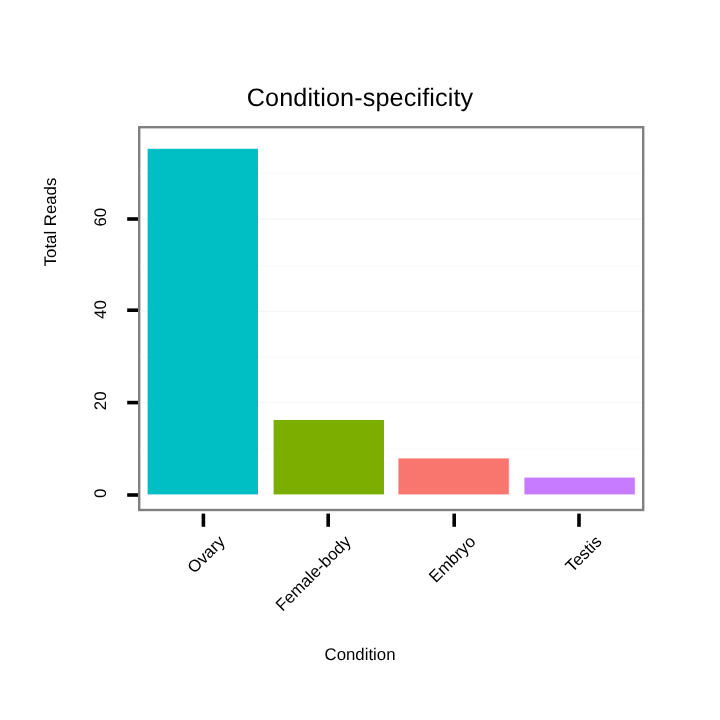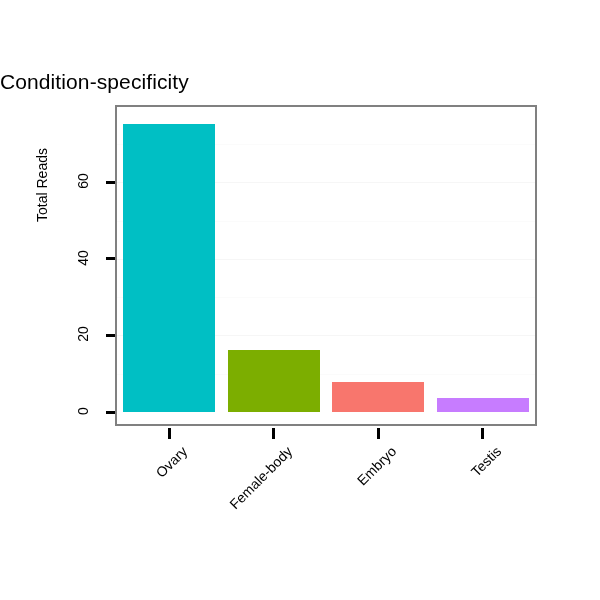--- a/index.html
+++ b/index.html
@@ -15,21 +15,21 @@
     font-family: "Liberation Sans", sans-serif;
     overflow: hidden;
   }
 
   
   #chart-title {
     position: absolute;
     left: 0;
     top: 70px;
     width: 600px;
-    text-align: left;
+    text-align: center;
     font-size: 21px;
     color: #000000;
     letter-spacing: 0.1px;
   }
 
   
   #panel {
     position: absolute;
     left: 115px;
     top: 105px;
@@ -142,20 +142,21 @@
         <div class="gridline-minor" style="top: 190.1px;"></div>
         <div class="gridline-minor" style="top: 113.5px;"></div>
         <div class="gridline-minor" style="top: 36.9px;"></div>
         <div class="bar" style="background: rgb(0, 191, 196); width: 92px; left: 6.25px; height: 288.016px; bottom: 12px;"></div>
         <div class="bar" style="background: rgb(124, 174, 0); width: 92px; left: 110.75px; height: 62.046px; bottom: 12px;"></div>
         <div class="bar" style="background: rgb(248, 118, 109); width: 92px; left: 215.25px; height: 29.874px; bottom: 12px;"></div>
         <div class="bar" style="background: rgb(199, 124, 255); width: 92px; left: 319.75px; height: 14.171px; bottom: 12px;"></div>
       </div>
   </div>
 
+  <div id="x-axis-title">Condition</div>
 
 <div class="y-tick-mark" style="left: 106px; top: 410.5px;"></div>
     <div class="y-tick-label" style="width: 40px; left: 63px; top: 403px;">0</div>
     <div class="y-tick-mark" style="left: 106px; top: 333.9px;"></div>
     <div class="y-tick-label" style="width: 40px; left: 63px; top: 326.4px;">20</div>
     <div class="y-tick-mark" style="left: 106px; top: 257.3px;"></div>
     <div class="y-tick-label" style="width: 40px; left: 63px; top: 249.8px;">40</div>
     <div class="y-tick-mark" style="left: 106px; top: 180.7px;"></div>
     <div class="y-tick-label" style="width: 40px; left: 63px; top: 173.2px;">60</div>
     <div class="x-tick-mark" style="left: 167.75px; top: 428px;"></div>

